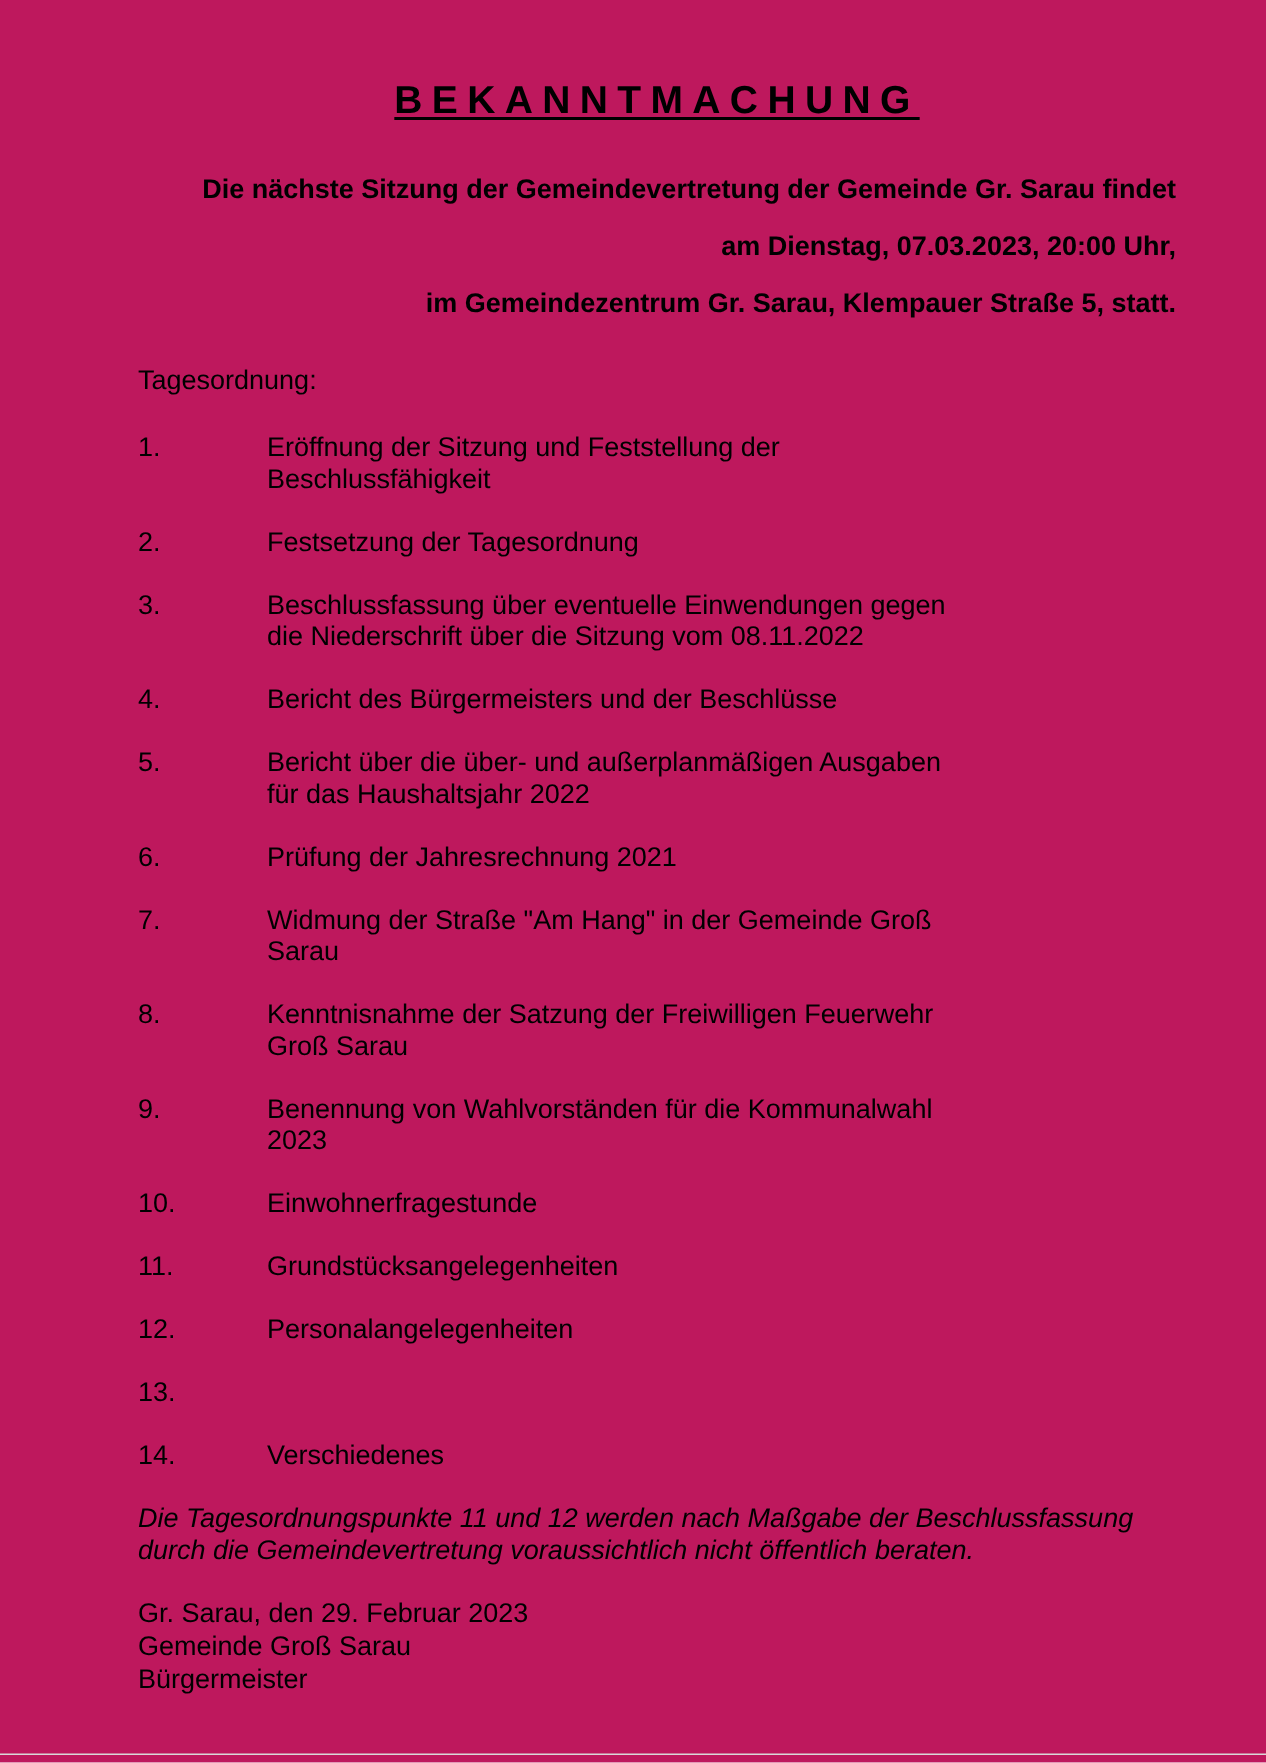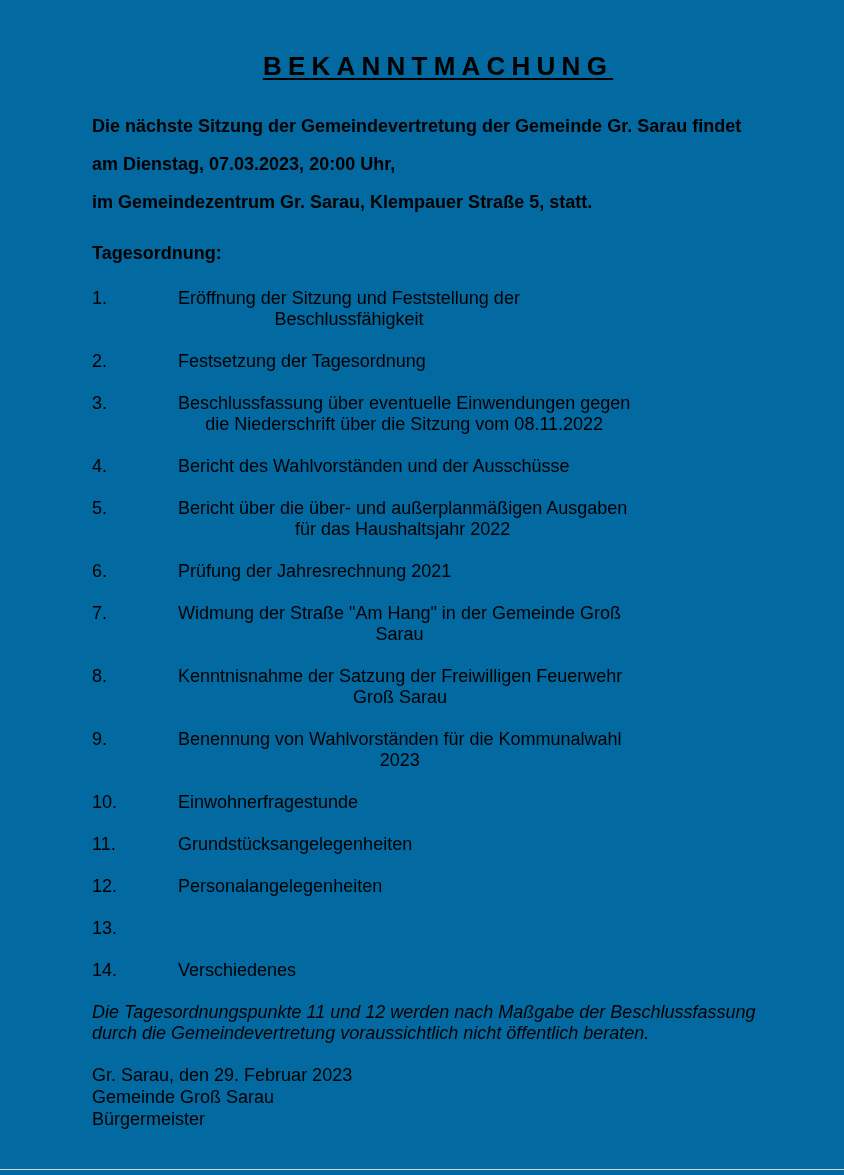--- a/index.html
+++ b/index.html
@@ -13,63 +13,62 @@
     overflow: hidden;
     font-family: "Liberation Sans", "DejaVu Sans", sans-serif;
     color: #000000;
   }
   .page {
     position: relative;
     box-sizing: border-box;
     width: 844px;
     height: 1175px;
     padding: 50px 60px 0 92px;
-    background: #0369a1;
+    background: #be185d;
     font-size: 18px;
     line-height: 21px;
   }
   .doc-title {
     margin: 0;
     text-align: center;
     font-weight: bold;
     font-size: 26px;
     line-height: 32px;
     letter-spacing: 0.24em;
     text-decoration: underline;
     text-underline-offset: 3px;
   }
   .intro-line {
-    text-align: left;
+    text-align: right;
     font-weight: bold;
     margin-top: 17px;
   }
   .intro-line.first {
     margin-top: 34px;
   }
   .underlined {
     text-underline-offset: 2px;
   }
   .agenda-heading {
-    font-weight: bold;
+    font-weight: normal;
     margin-top: 30px;
   }
   .agenda-list {
     margin-top: 24px;
   }
   .agenda-row {
     display: flex;
     margin-bottom: 21px;
   }
   .agenda-num {
     width: 86px;
     flex-shrink: 0;
   }
   .agenda-text {
     white-space: pre-line;
-    text-align: center;
   }
   .closing-note {
     white-space: pre-line;
     font-style: italic;
   }
   .signature {
     margin-top: 20px;
     line-height: 22px;
   }
   .bottom-divider {
@@ -104,21 +103,21 @@
       <div class="agenda-num">2.</div>
       <div class="agenda-text">Festsetzung der Tagesordnung</div>
     </div>
     <div class="agenda-row">
       <div class="agenda-num">3.</div>
       <div class="agenda-text">Beschlussfassung über eventuelle Einwendungen gegen
 die Niederschrift über die Sitzung vom 08.11.2022</div>
     </div>
     <div class="agenda-row">
       <div class="agenda-num">4.</div>
-      <div class="agenda-text">Bericht des Wahlvorständen und der Ausschüsse</div>
+      <div class="agenda-text">Bericht des Bürgermeisters und der Beschlüsse</div>
     </div>
     <div class="agenda-row">
       <div class="agenda-num">5.</div>
       <div class="agenda-text">Bericht über die über- und außerplanmäßigen Ausgaben
 für das Haushaltsjahr 2022</div>
     </div>
     <div class="agenda-row">
       <div class="agenda-num">6.</div>
       <div class="agenda-text">Prüfung der Jahresrechnung 2021</div>
     </div>

